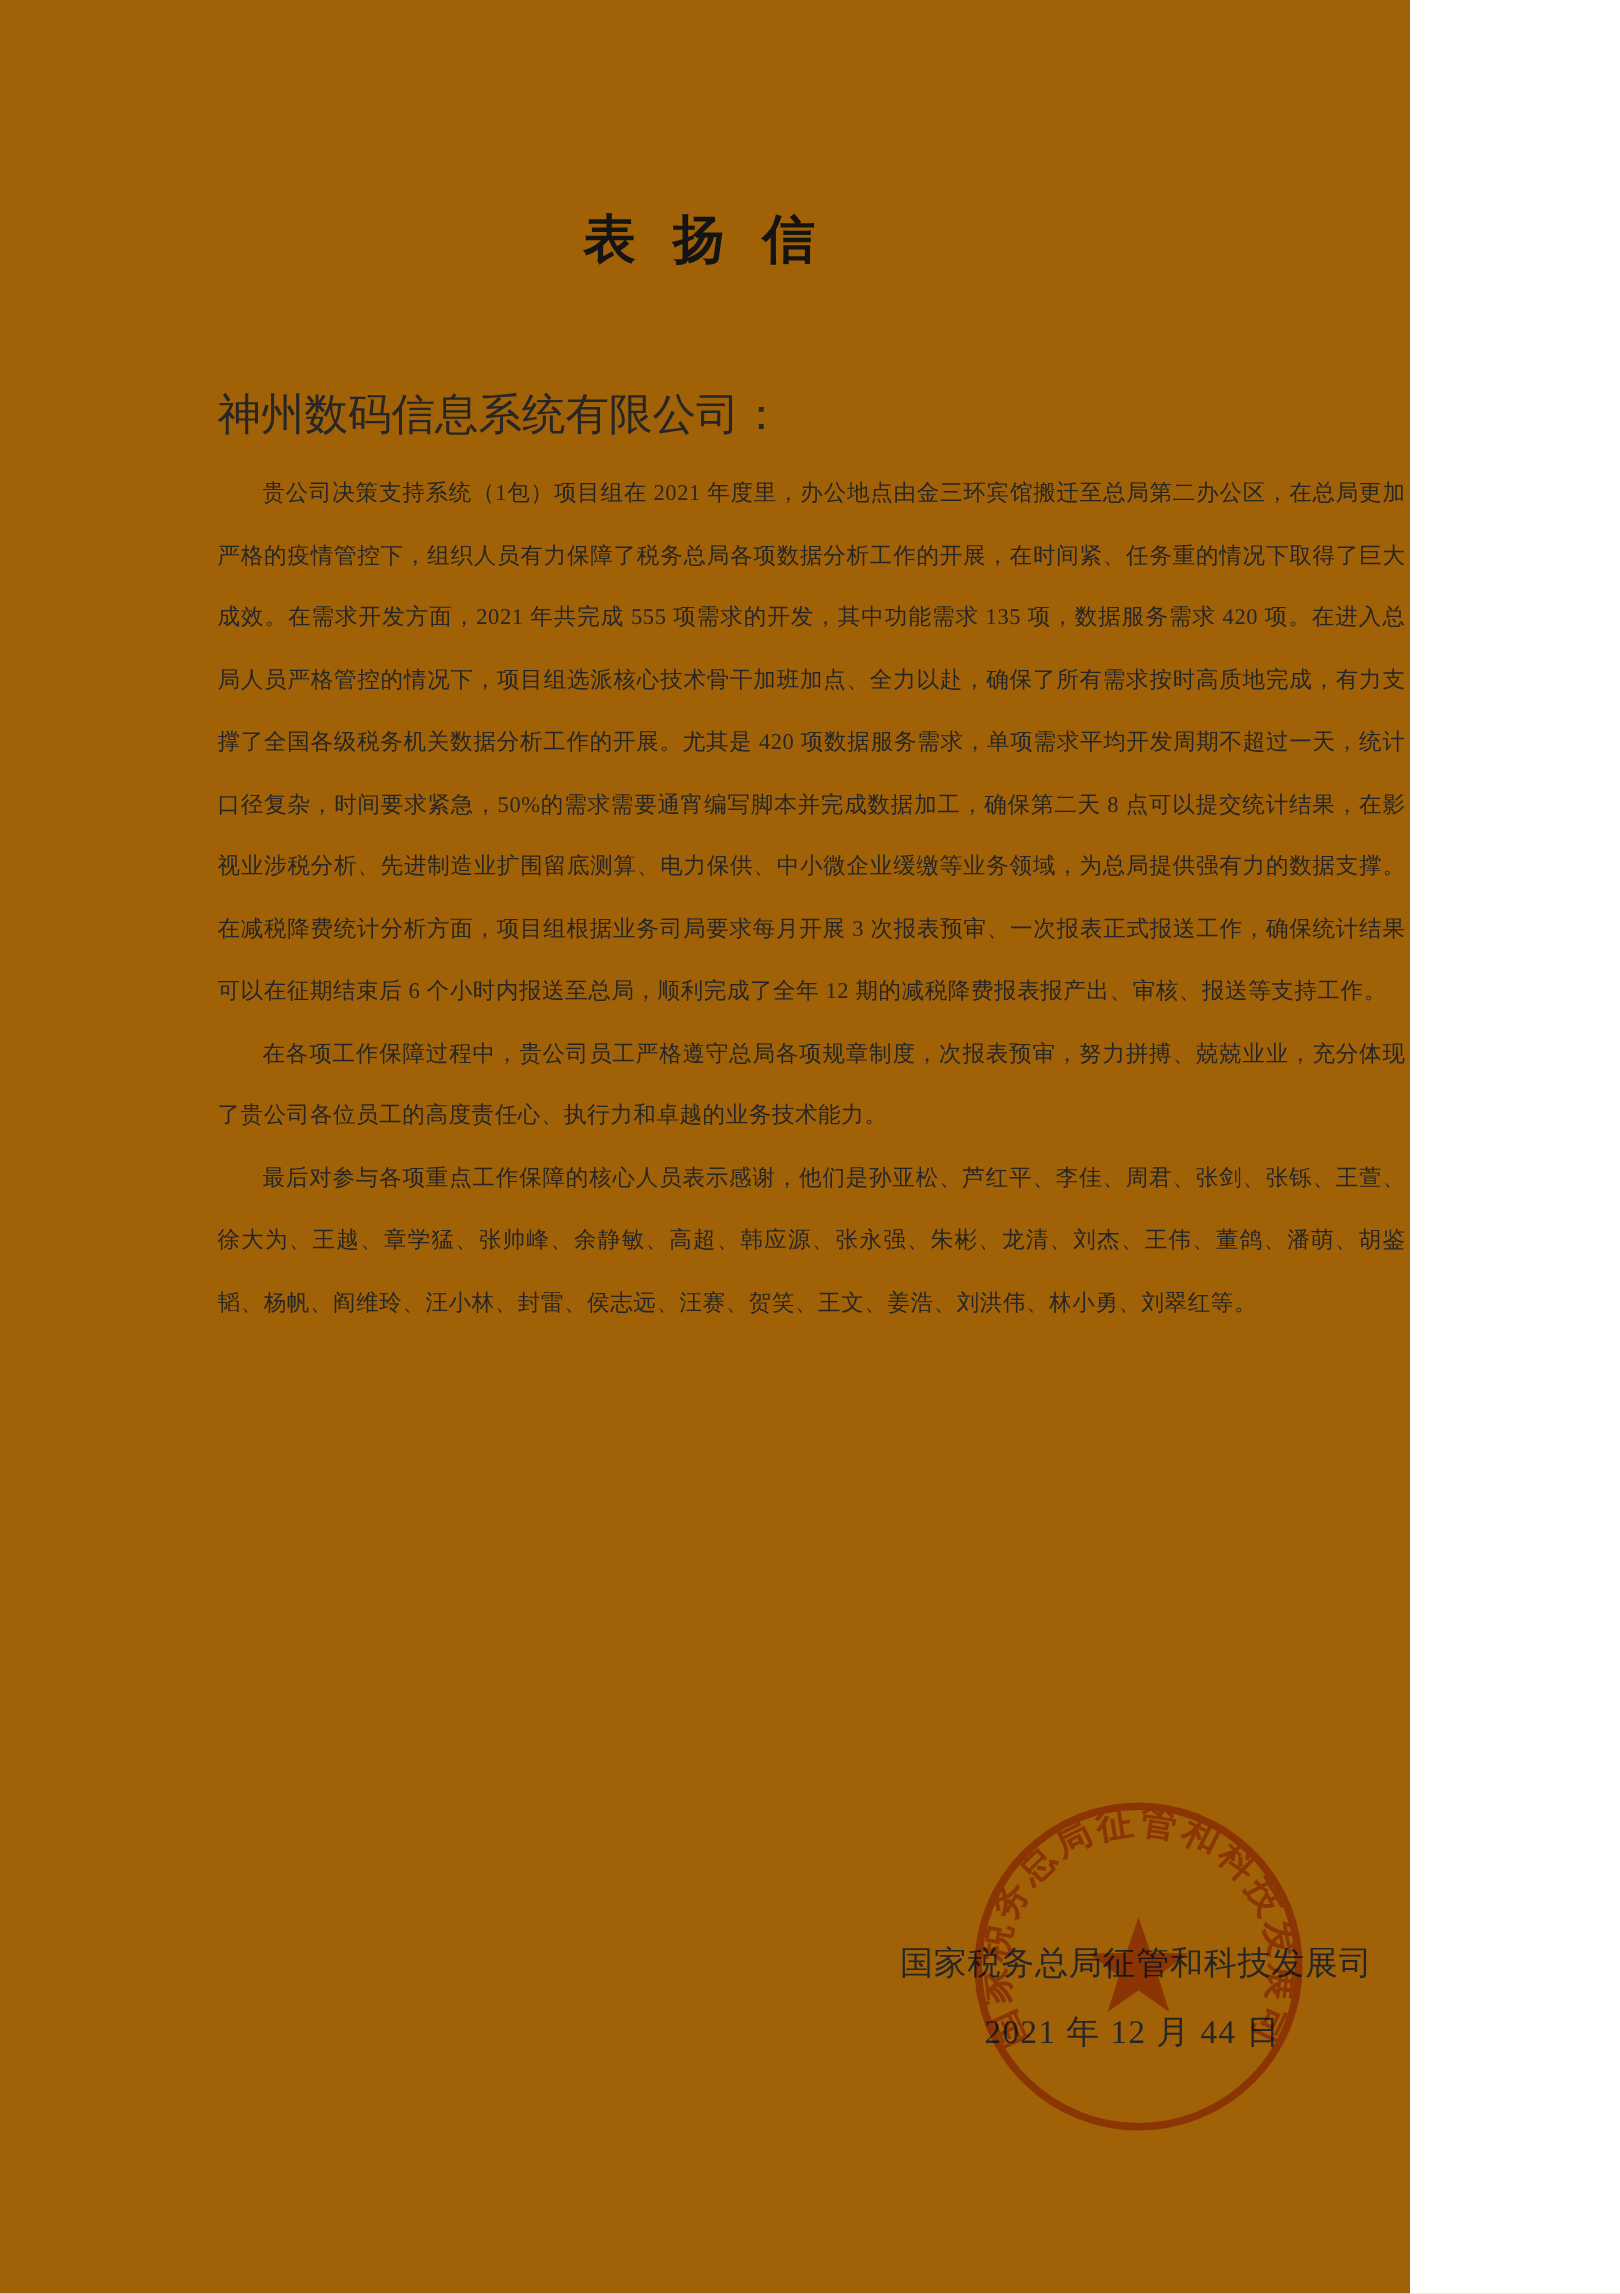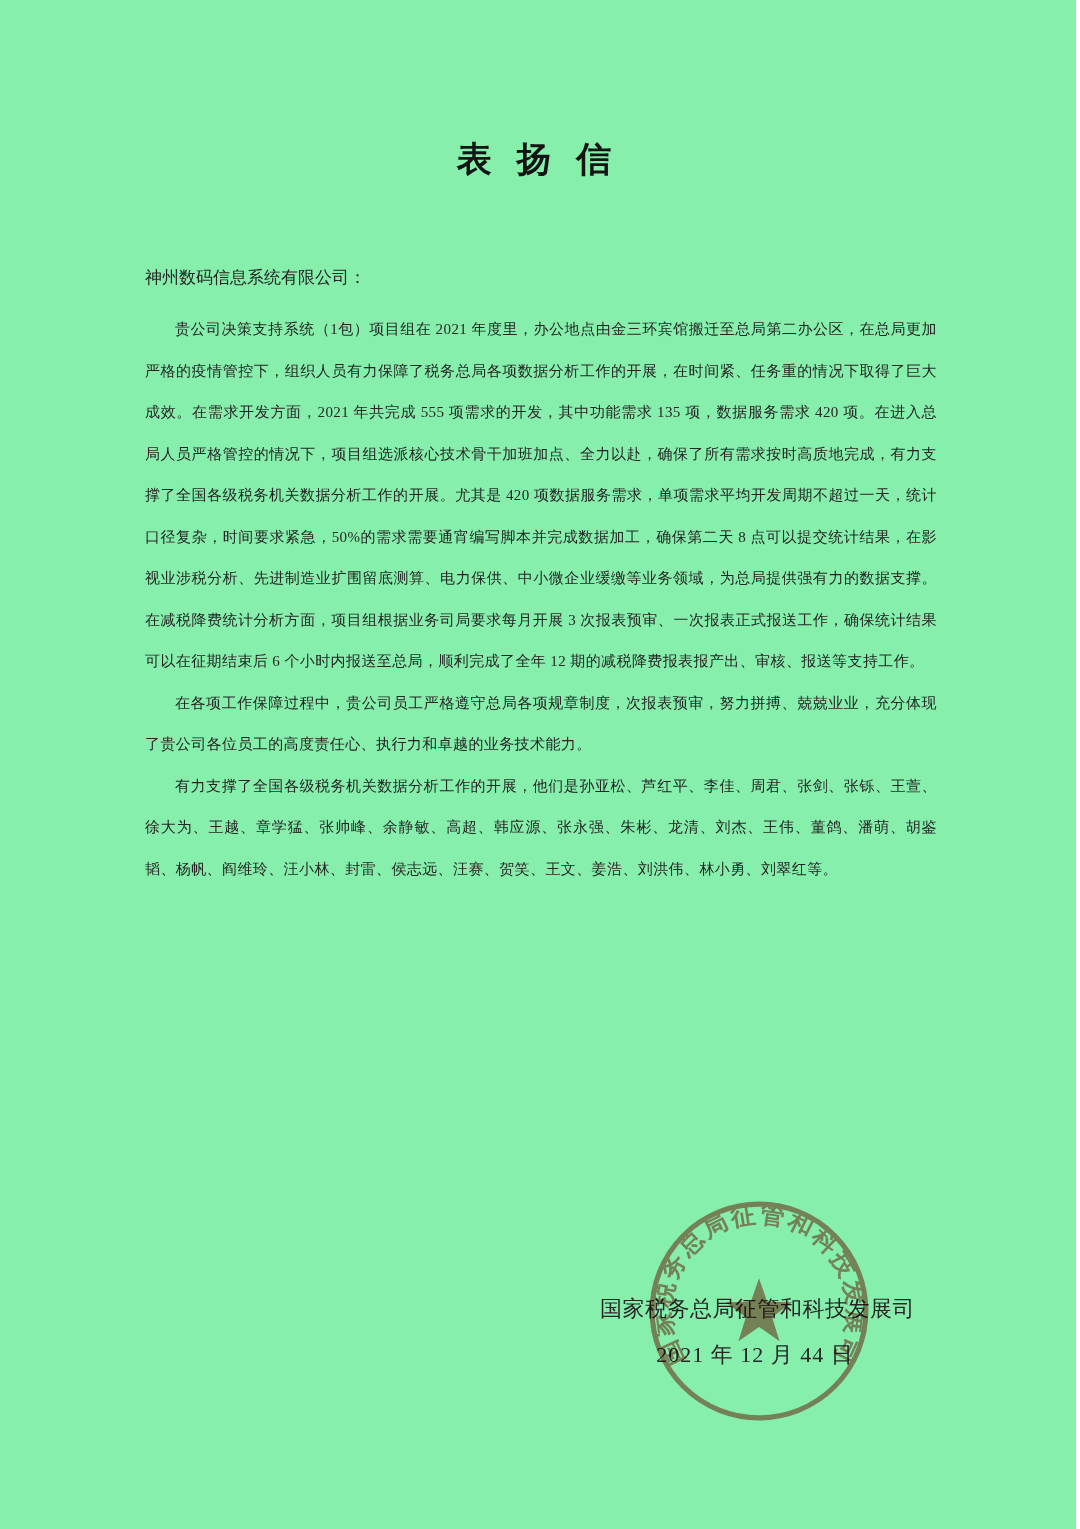--- a/index.html
+++ b/index.html
@@ -2,44 +2,44 @@
 <html><head>
 <meta charset="utf-8">
 <style>
   html, body {
     margin: 0;
     padding: 0;
     background: #ffffff;
   }
   .page {
     position: relative;
-    width: 1076px;
+    width: 940px;
     height: 1529px;
-    background: #86efac;
+    background: #a16207;
     font-family: "Liberation Serif", "DejaVu Serif", serif;
     color: #232323;
     overflow: hidden;
   }
   .title {
     margin: 0;
     padding-top: 136px;
     text-align: center;
     font-size: 35px;
     font-weight: bold;
     letter-spacing: 8px;
     color: #141414;
   }
   .content {
     width: 792px;
     margin-left: 145px;
     margin-top: 74px;
   }
   .salutation {
     margin: 0 0 11px 0;
-    font-size: 17px;
+    font-size: 29px;
     line-height: 41px;
     color: #262626;
   }
   .body-para {
     margin: 0;
     font-size: 15px;
     line-height: 41.5px;
     text-indent: 2em;
     text-align: justify;
     letter-spacing: 0.4px;
@@ -98,21 +98,21 @@
 
 <div class="page">
 
   <h1 class="title">表 扬 信</h1>
 
   <div class="content">
     <p class="salutation">神州数码信息系统有限公司：</p>
     <div id="paragraphs">
         <p class="body-para">贵公司决策支持系统（1包）项目组在 2021 年度里，办公地点由金三环宾馆搬迁至总局第二办公区，在总局更加严格的疫情管控下，组织人员有力保障了税务总局各项数据分析工作的开展，在时间紧、任务重的情况下取得了巨大成效。在需求开发方面，2021 年共完成 555 项需求的开发，其中功能需求 135 项，数据服务需求 420 项。在进入总局人员严格管控的情况下，项目组选派核心技术骨干加班加点、全力以赴，确保了所有需求按时高质地完成，有力支撑了全国各级税务机关数据分析工作的开展。尤其是 420 项数据服务需求，单项需求平均开发周期不超过一天，统计口径复杂，时间要求紧急，50%的需求需要通宵编写脚本并完成数据加工，确保第二天 8 点可以提交统计结果，在影视业涉税分析、先进制造业扩围留底测算、电力保供、中小微企业缓缴等业务领域，为总局提供强有力的数据支撑。在减税降费统计分析方面，项目组根据业务司局要求每月开展 3 次报表预审、一次报表正式报送工作，确保统计结果可以在征期结束后 6 个小时内报送至总局，顺利完成了全年 12 期的减税降费报表报产出、审核、报送等支持工作。</p>
         <p class="body-para">在各项工作保障过程中，贵公司员工严格遵守总局各项规章制度，次报表预审，努力拼搏、兢兢业业，充分体现了贵公司各位员工的高度责任心、执行力和卓越的业务技术能力。</p>
-        <p class="body-para">有力支撑了全国各级税务机关数据分析工作的开展，他们是孙亚松、芦红平、李佳、周君、张剑、张铄、王萱、徐大为、王越、章学猛、张帅峰、余静敏、高超、韩应源、张永强、朱彬、龙清、刘杰、王伟、董鸽、潘萌、胡鉴韬、杨帆、阎维玲、汪小林、封雷、侯志远、汪赛、贺笑、王文、姜浩、刘洪伟、林小勇、刘翠红等。</p>
+        <p class="body-para">最后对参与各项重点工作保障的核心人员表示感谢，他们是孙亚松、芦红平、李佳、周君、张剑、张铄、王萱、徐大为、王越、章学猛、张帅峰、余静敏、高超、韩应源、张永强、朱彬、龙清、刘杰、王伟、董鸽、潘萌、胡鉴韬、杨帆、阎维玲、汪小林、封雷、侯志远、汪赛、贺笑、王文、姜浩、刘洪伟、林小勇、刘翠红等。</p>
       </div>
   </div>
 
   <div class="signature">
     <div class="sig-org">国家税务总局征管和科技发展司</div>
     <div class="sig-date">2021 年 12 月 44 日</div>
   </div>
 
   <svg class="seal" viewBox="0 0 220 220" xmlns="http://www.w3.org/2000/svg">
     <circle class="seal-ring" cx="110" cy="110" r="104"></circle>

